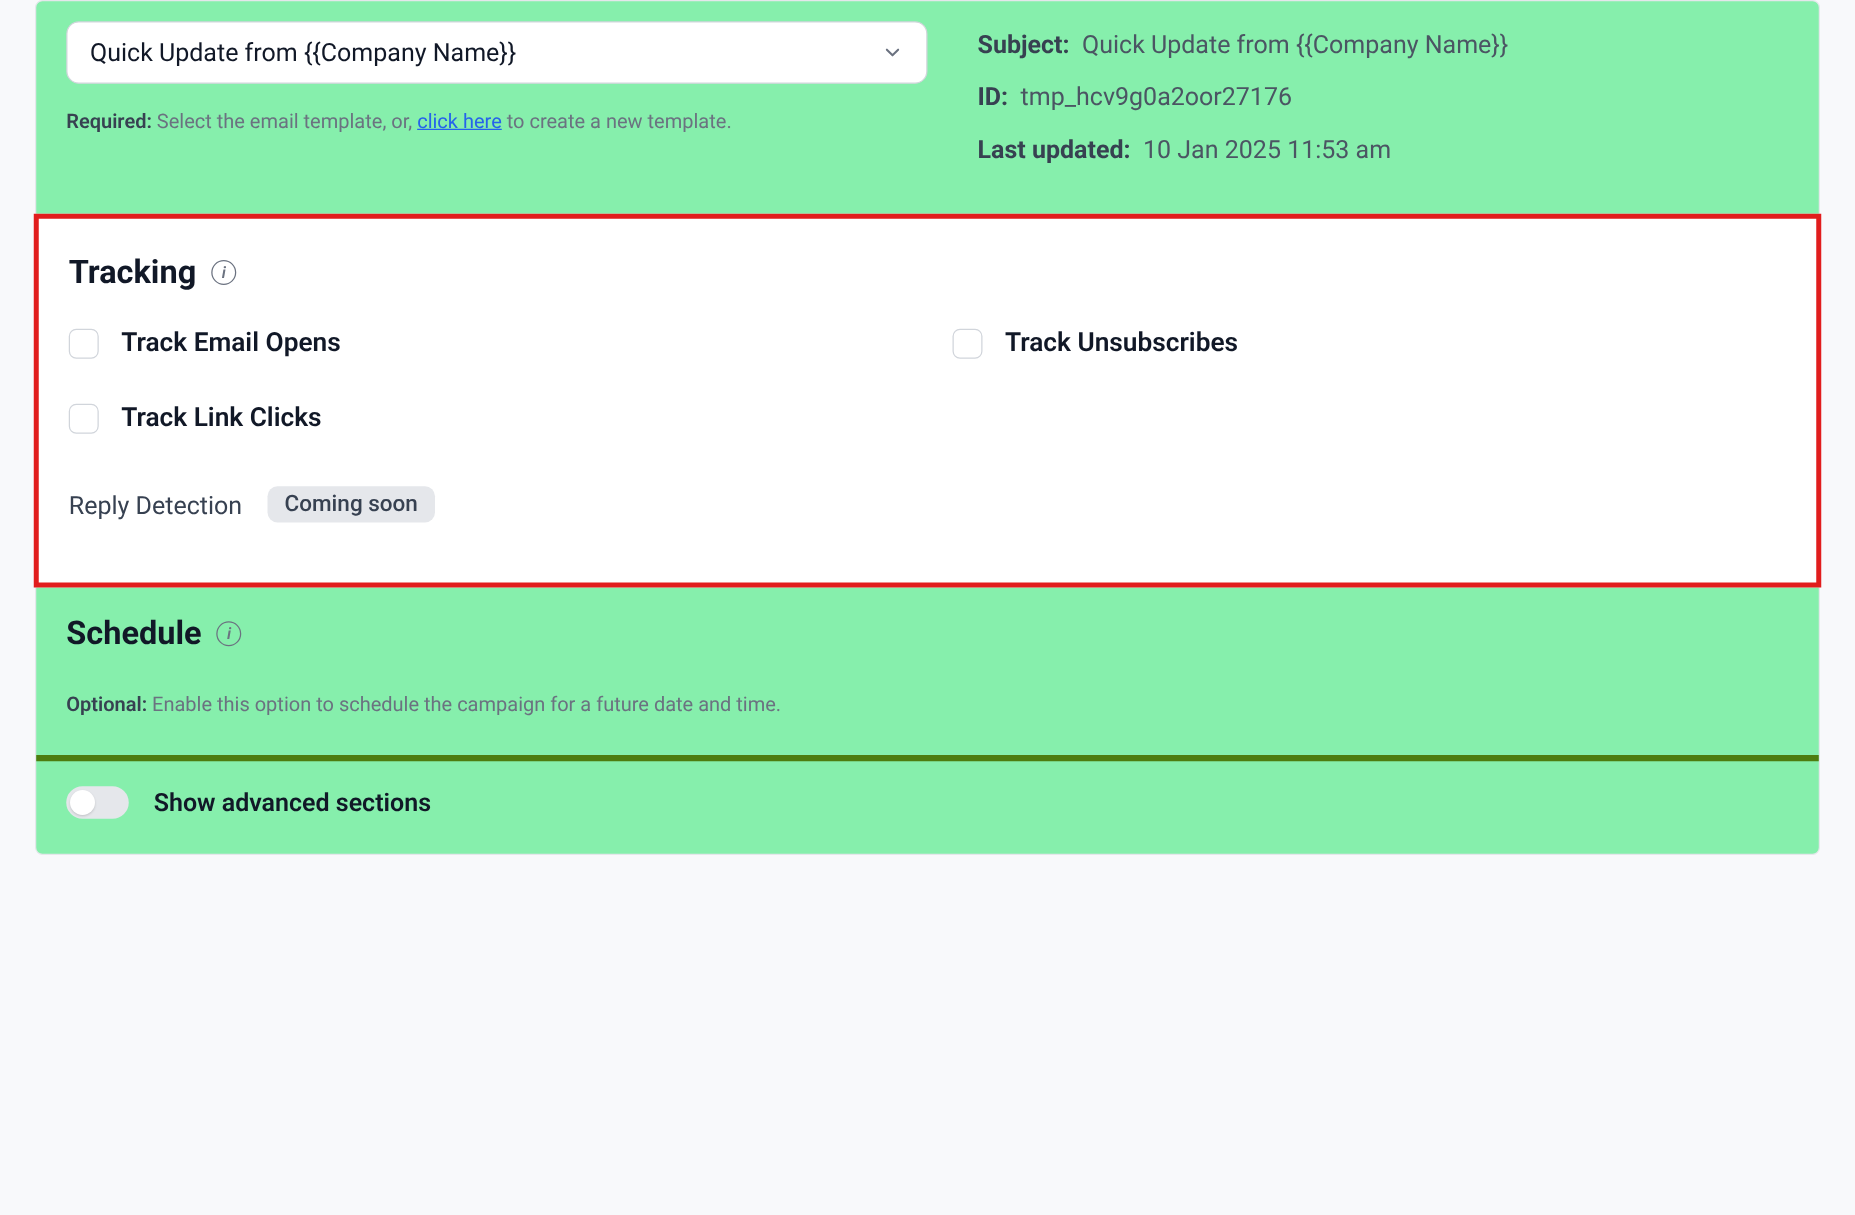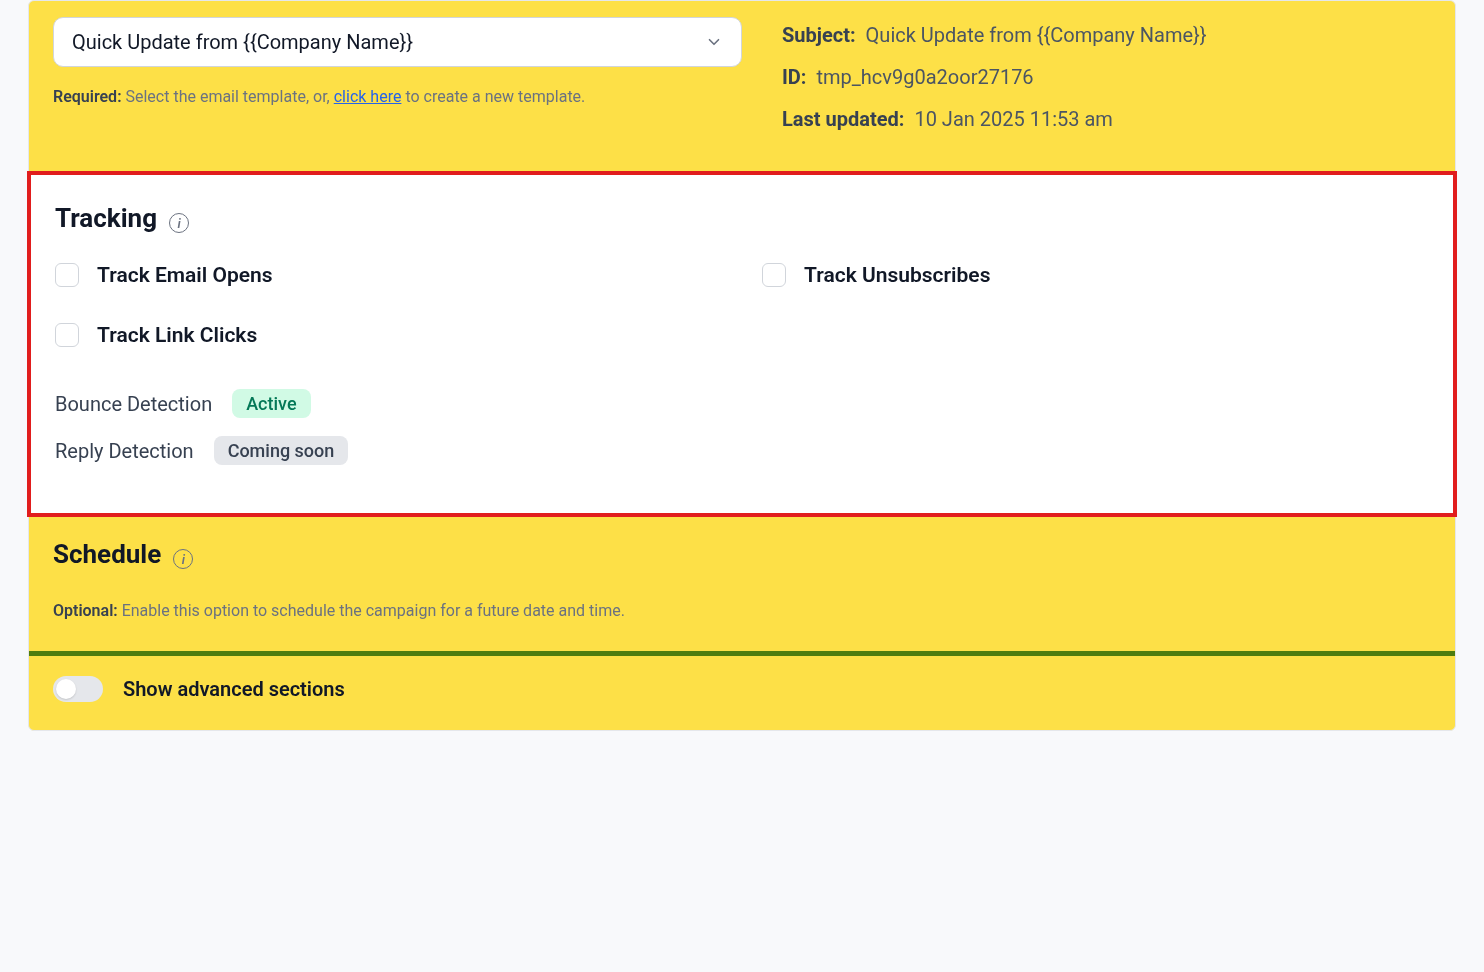--- a/index.html
+++ b/index.html
@@ -3,21 +3,21 @@
   <meta charset="utf-8">
   <style>
     * { box-sizing: border-box; margin: 0; padding: 0; }
     html, body {
       font-family: -apple-system, BlinkMacSystemFont, "Segoe UI", Roboto, "Helvetica Neue", Arial, sans-serif;
       background: #f8f9fb;
       color: #111827;
       font-size: 16px;
     }
     .page {
-      background: #fde047;
+      background: #86efac;
       border: 1px solid #e5e7eb;
       border-radius: 6px;
       margin: 0 28px 40px 28px;
       overflow: visible;
     }
     
     .template-row {
       display: flex;
       gap: 40px;
       padding: 16px 24px 24px 24px;
@@ -74,21 +74,21 @@
 
     
     .tracking {
       border: 4px solid #e11d1d;
       margin: 0 -2px; 
       padding: 28px 24px 30px 24px;
       background: #fff;
     }
     .section-title {
       display: flex;
-      align-items: flex-end;
+      align-items: center;
       gap: 12px;
       font-size: 26px;
       font-weight: 700;
       color: #111827;
       margin-bottom: 30px;
     }
     .info-circle {
       display: inline-flex;
       align-items: center;
       justify-content: center;
@@ -247,24 +247,20 @@
         <span>Track Unsubscribes</span>
       </label>
       <label class="check-item">
         <span class="fake-checkbox"></span>
         <span>Track Link Clicks</span>
       </label>
       <span class="col3-empty"></span>
     </div>
 
     <div class="detect-row">
-      <span>Bounce Detection</span>
-      <span class="badge badge-green">Active</span>
-    </div>
-    <div class="detect-row">
       <span>Reply Detection</span>
       <span class="badge badge-gray">Coming soon</span>
     </div>
   </div>
 
   <div class="schedule">
     <h2 class="section-title">
       <span>Schedule</span>
       <span class="info-circle">i</span>
     </h2>

